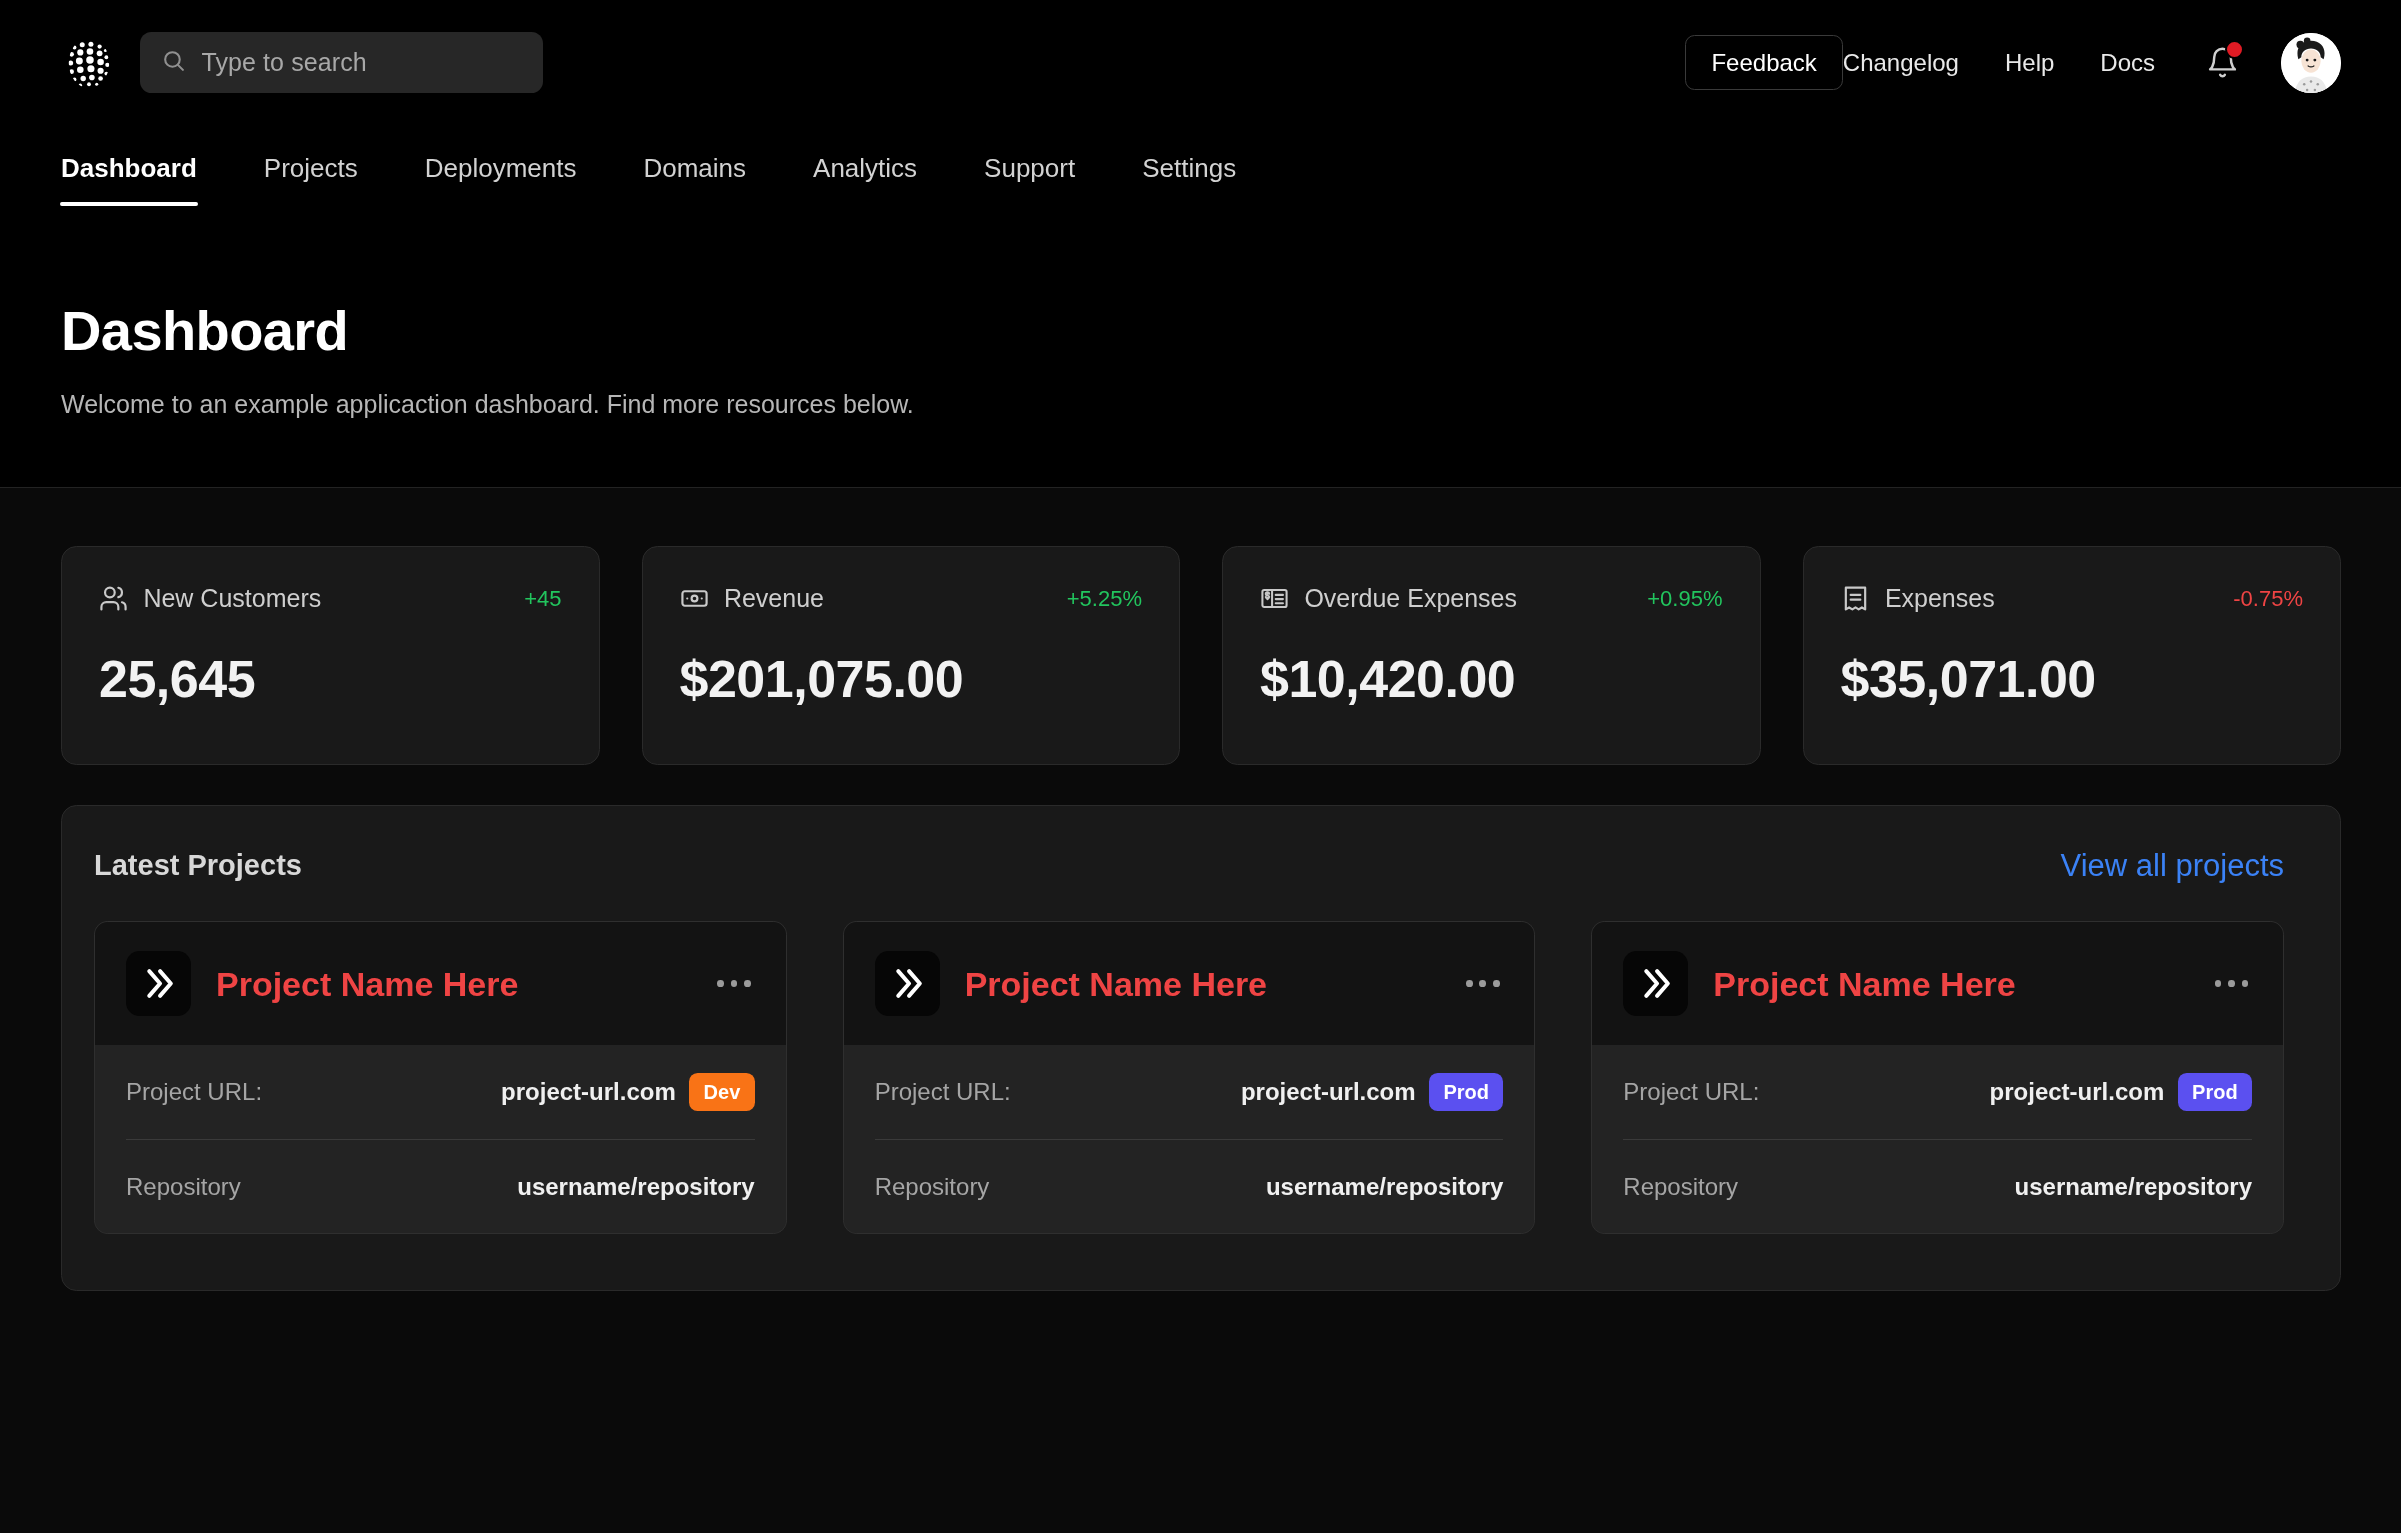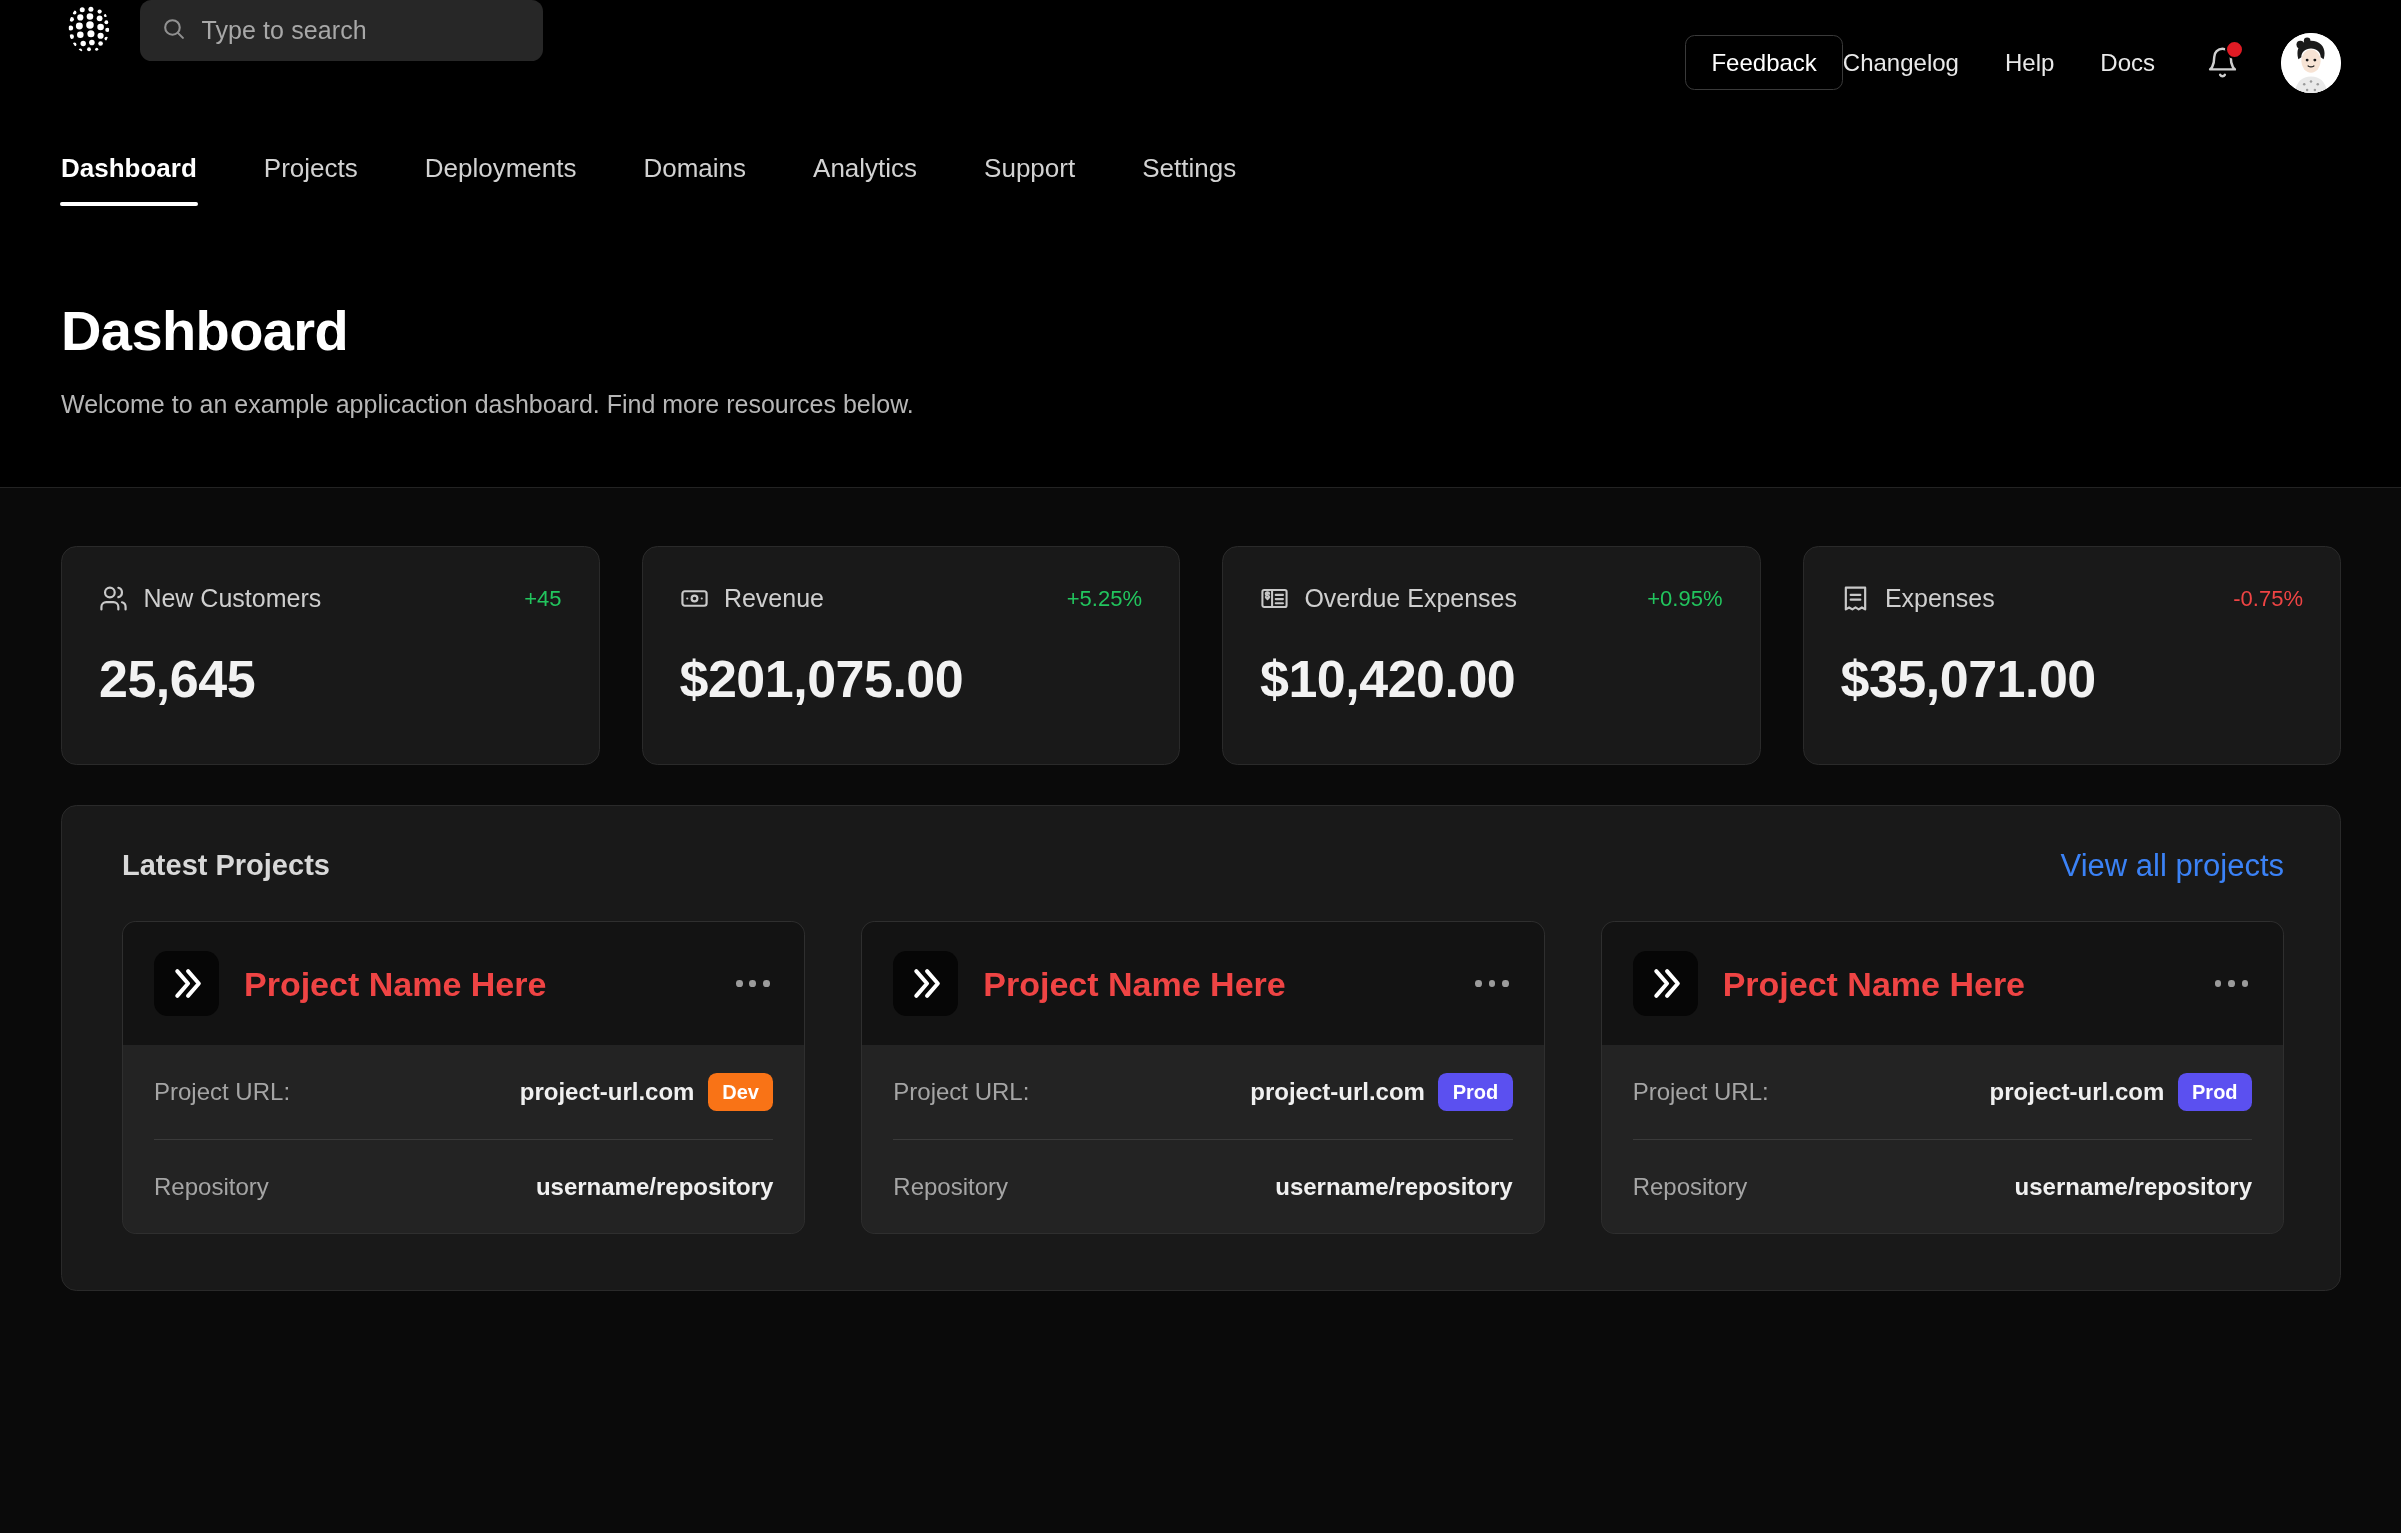--- a/index.html
+++ b/index.html
@@ -14,20 +14,21 @@
   
   .header {
     background:#000;
     height:488px;
     position:relative;
     border-bottom:1px solid #232323;
   }
   .topbar {
     height:125px;
     display:flex;
+    align-items:center;
     padding:0 61px;
   }
   .logo {
     width:56px; height:56px;
     flex:0 0 56px;
     position:relative;
     margin-right:23px;
   }
   .logo svg { display:block; }
 
@@ -188,21 +189,21 @@
     margin-top:40px;
     line-height:1;
   }
 
   
   .panel {
     margin-top:40px;
     background:#191919;
     border:1px solid #2a2a2a;
     border-radius:15.4px;
-    padding:44px 56px 56px 60px;
+    padding:44px 56px 56px 32px;
   }
   .panel-head {
     display:flex;
     align-items:center;
     margin-bottom:40px;
   }
   .panel-title {
     color:#d8d8d8;
     font-size:29px;
     font-weight:bold;

